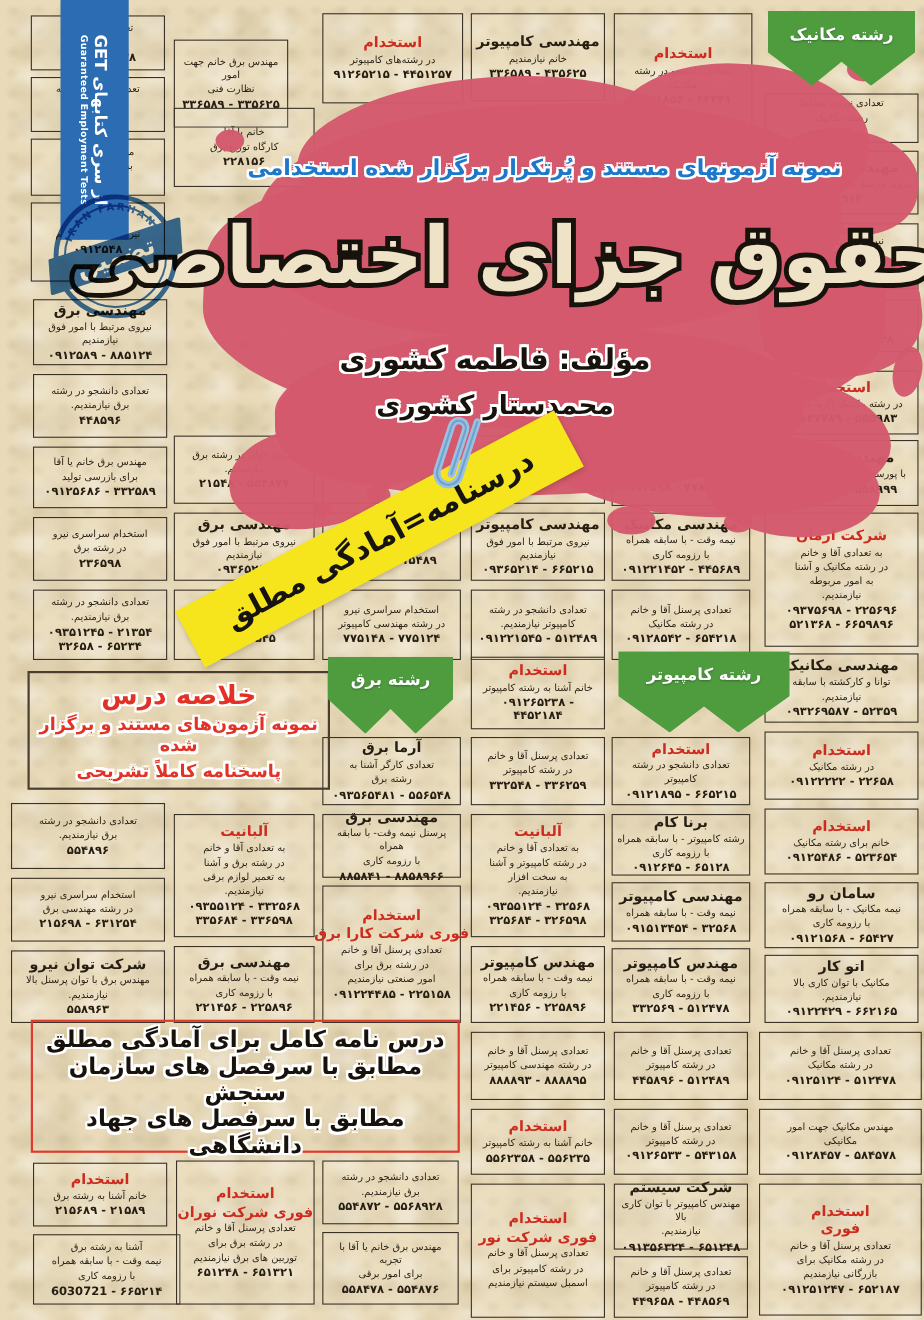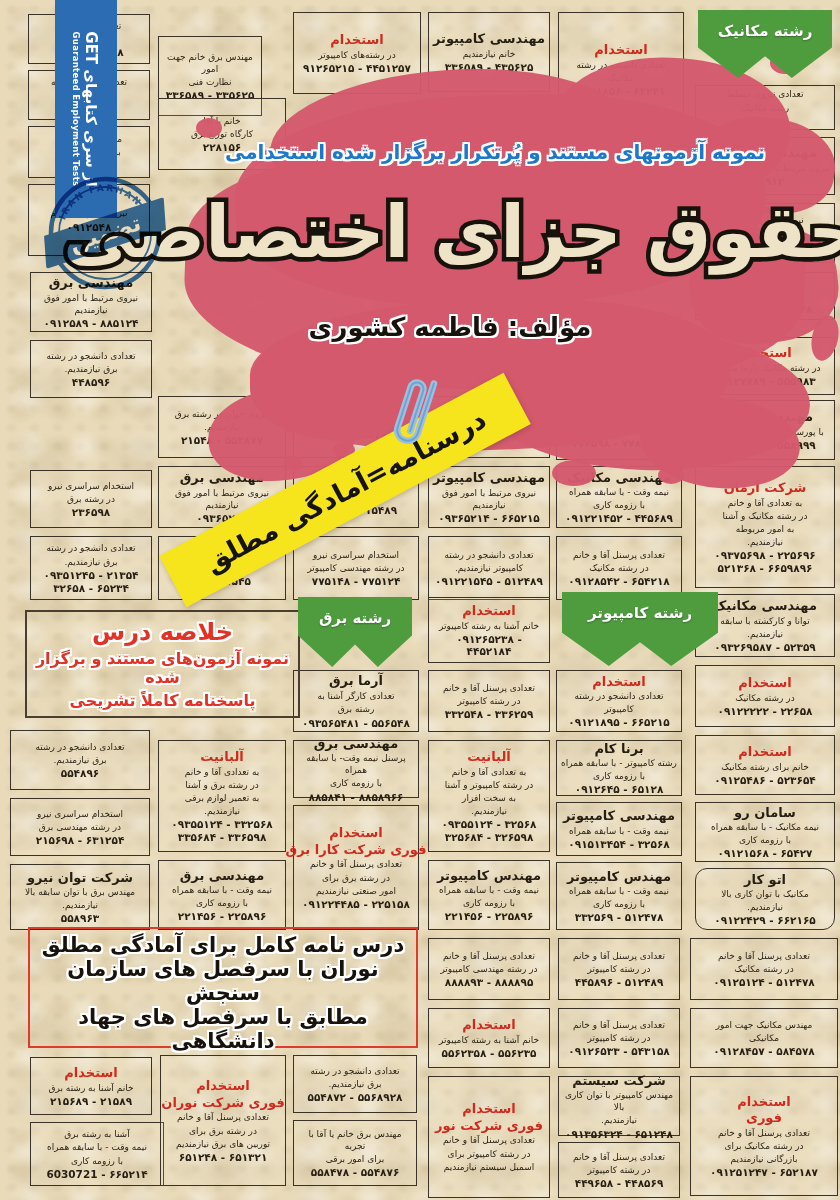--- a/index.html
+++ b/index.html
@@ -190,35 +190,40 @@
         <div class="ad-head red">استخدام</div>
         <div class="ad-line">خانم برای رشته مکانیک</div>
         <div class="ad-phone">۰۹۱۲۵۴۸۶ - ۵۲۳۶۵۴</div>
       </div>
       <div class="ad" style="left: 695px; top: 802px; width: 140px; height: 60px;">
         <div class="ad-head ">سامان رو</div>
         <div class="ad-line">نیمه مکانیک - با سابقه همراه</div>
         <div class="ad-line">با رزومه کاری</div>
         <div class="ad-phone">۰۹۱۲۱۵۶۸ - ۶۵۴۲۷</div>
       </div>
-      <div class="ad" style="left: 695px; top: 868px; width: 140px; height: 62px; border-radius: 12px;">
+      <div class="ad" style="left: 695px; top: 868px; width: 140px; height: 62px;">
         <div class="ad-head ">اتو کار</div>
         <div class="ad-line">مکانیک با توان کاری بالا</div>
         <div class="ad-line">نیازمندیم.</div>
         <div class="ad-phone">۰۹۱۲۲۴۲۹ - ۶۶۲۱۶۵</div>
       </div>
       <div class="ad" style="left: 30px; top: 272px; width: 122px; height: 60px;">
         <div class="ad-head ">مهندسی برق</div>
         <div class="ad-line">نیروی مرتبط با امور فوق نیازمندیم</div>
         <div class="ad-phone">۰۹۱۲۵۸۹ - ۸۸۵۱۲۴</div>
       </div>
       <div class="ad" style="left: 30px; top: 340px; width: 122px; height: 58px;">
         <div class="ad-line">تعدادی دانشجو در رشته</div>
         <div class="ad-line">برق نیازمندیم.</div>
         <div class="ad-phone">۴۴۸۵۹۶</div>
+      </div>
+      <div class="ad" style="left: 30px; top: 406px; width: 122px; height: 56px;">
+        <div class="ad-line">مهندس برق خانم یا آقا</div>
+        <div class="ad-line">برای بازرسی تولید</div>
+        <div class="ad-phone">۰۹۱۲۵۶۸۶ - ۳۳۲۵۸۹</div>
       </div>
       <div class="ad" style="left: 30px; top: 470px; width: 122px; height: 58px;">
         <div class="ad-line">استخدام سراسری نیرو</div>
         <div class="ad-line">در رشته برق</div>
         <div class="ad-phone">۲۳۶۵۹۸</div>
       </div>
       <div class="ad" style="left: 30px; top: 536px; width: 122px; height: 64px;">
         <div class="ad-line">تعدادی دانشجو در رشته</div>
         <div class="ad-line">برق نیازمندیم.</div>
         <div class="ad-phone">۰۹۳۵۱۲۴۵ - ۲۱۳۵۴</div>
@@ -371,21 +376,21 @@
         <div class="ad-line">برق نیازمندیم.</div>
         <div class="ad-phone">۵۵۴۸۹۶</div>
       </div>
       <div class="ad" style="left: 10px; top: 798px; width: 140px; height: 58px;">
         <div class="ad-line">استخدام سراسری نیرو</div>
         <div class="ad-line">در رشته مهندسی برق</div>
         <div class="ad-phone">۲۱۵۶۹۸ - ۶۳۱۲۵۴</div>
       </div>
       <div class="ad" style="left: 10px; top: 864px; width: 140px; height: 66px;">
         <div class="ad-head ">شرکت توان نیرو</div>
-        <div class="ad-line">مهندس برق با توان سابقه بالا</div>
+        <div class="ad-line">مهندس برق با توان پرسنل بالا</div>
         <div class="ad-line">نیازمندیم.</div>
         <div class="ad-phone">۵۵۸۹۶۳</div>
       </div>
       <div class="ad" style="left: 30px; top: 1057px; width: 122px; height: 58px;">
         <div class="ad-head red">استخدام</div>
         <div class="ad-line">خانم آشنا به رشته برق</div>
         <div class="ad-phone">۲۱۵۶۸۹ - ۲۱۵۸۹</div>
       </div>
       <div class="ad" style="left: 30px; top: 1122px; width: 134px; height: 64px;">
         <div class="ad-line">آشنا به رشته برق</div>
@@ -492,40 +497,41 @@
 
   <div class="tagline ow">نمونه آزمونهای مستند و پُرتکرار برگزار شده استخدامی</div>
 
   <div class="title-wrap">
     <div class="title-layer title-stroke">حقوق جزای اختصاصی</div>
     <div class="title-layer title-fill">حقوق جزای اختصاصی</div>
   </div>
 
   <div class="authors">
     <div class="author-1 ow">مؤلف: فاطمه کشوری</div>
+    <div class="author-2 ow">محمدستار کشوری</div>
   </div>
 
   <div class="yellow-banner">
     <span>درسنامه=آمادگی مطلق</span>
   </div>
 
   <svg class="paperclip" viewBox="0 0 40 70">
     <path d="M28 8 v40 a8 8 0 0 1 -16 0 V16 a5 5 0 0 1 10 0 v32" fill="none" stroke="#9cc0e2" stroke-width="5" stroke-linecap="round"></path>
     <path d="M28 8 v40 a8 8 0 0 1 -16 0 V16 a5 5 0 0 1 10 0 v32" fill="none" stroke="#6fa3cf" stroke-width="1.5" stroke-linecap="round"></path>
   </svg>
 
   <div class="features-box">
     <div class="f1 ow">خلاصه درس</div>
     <div class="f2 ow">نمونه آزمون‌های مستند و برگزار شده</div>
     <div class="f3 ow">پاسخنامه کاملاً تشریحی</div>
   </div>
 
   <div class="bottom-box">
     <div class="ow">درس نامه کامل برای آمادگی مطلق</div>
-    <div class="ow">نوران با سرفصل های سازمان سنجش</div>
+    <div class="ow">مطابق با سرفصل های سازمان سنجش</div>
     <div class="ow">مطابق با سرفصل های جهاد دانشگاهی</div>
   </div>
 
   <div class="series-banner">
     <div class="series-inner">
       <div class="series-fa">از سری کتابهای GET</div>
       <div class="series-en">Guaranteed Employment Tests</div>
     </div>
   </div>
 

